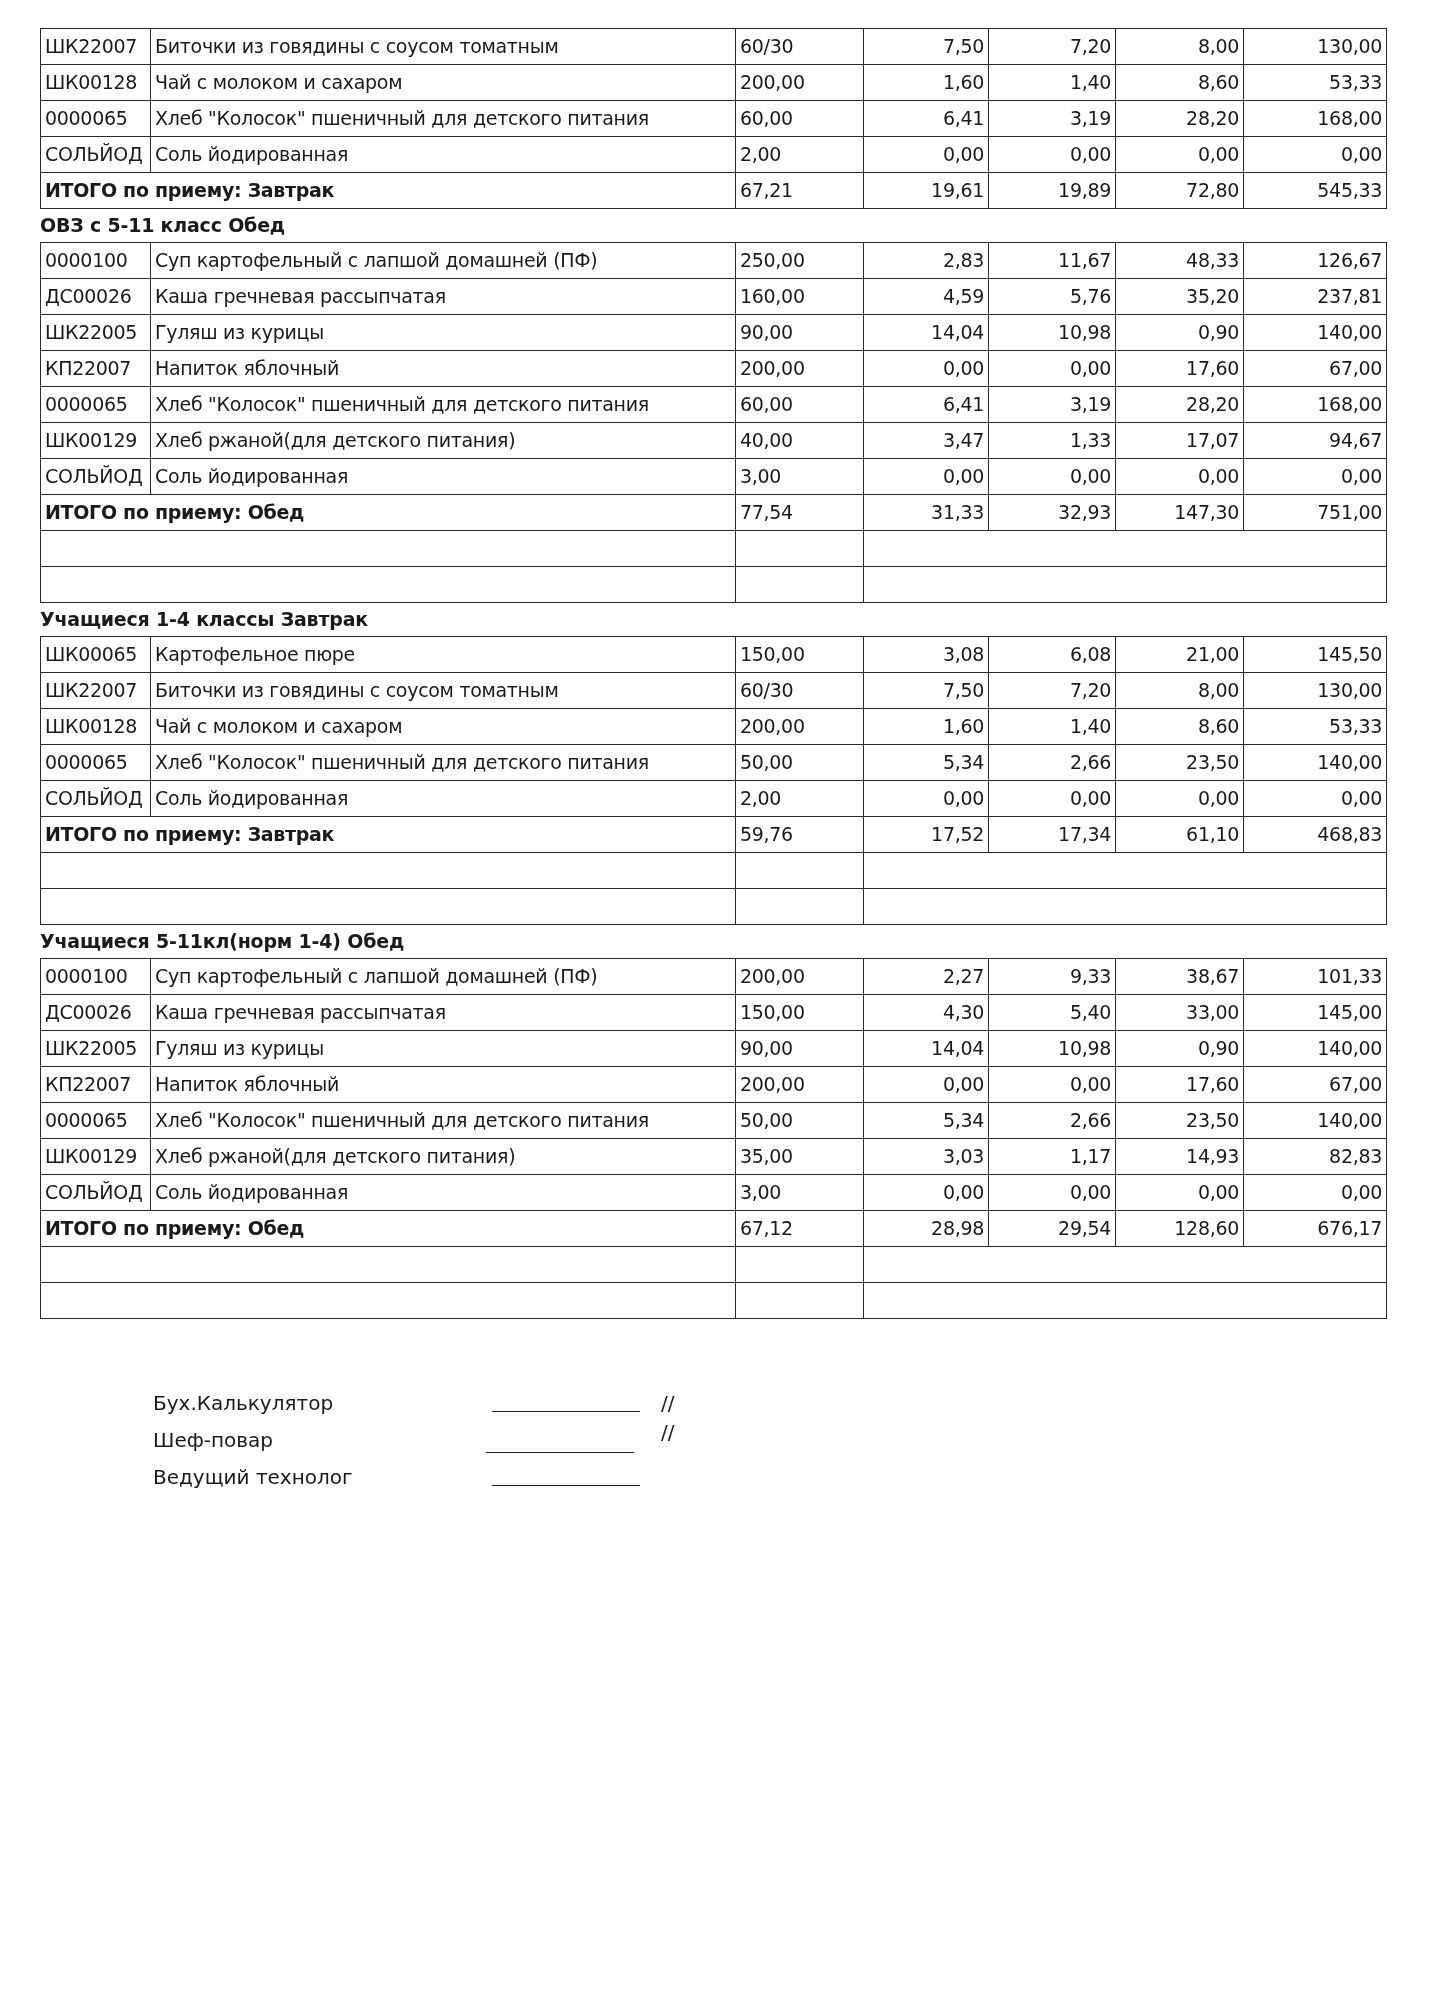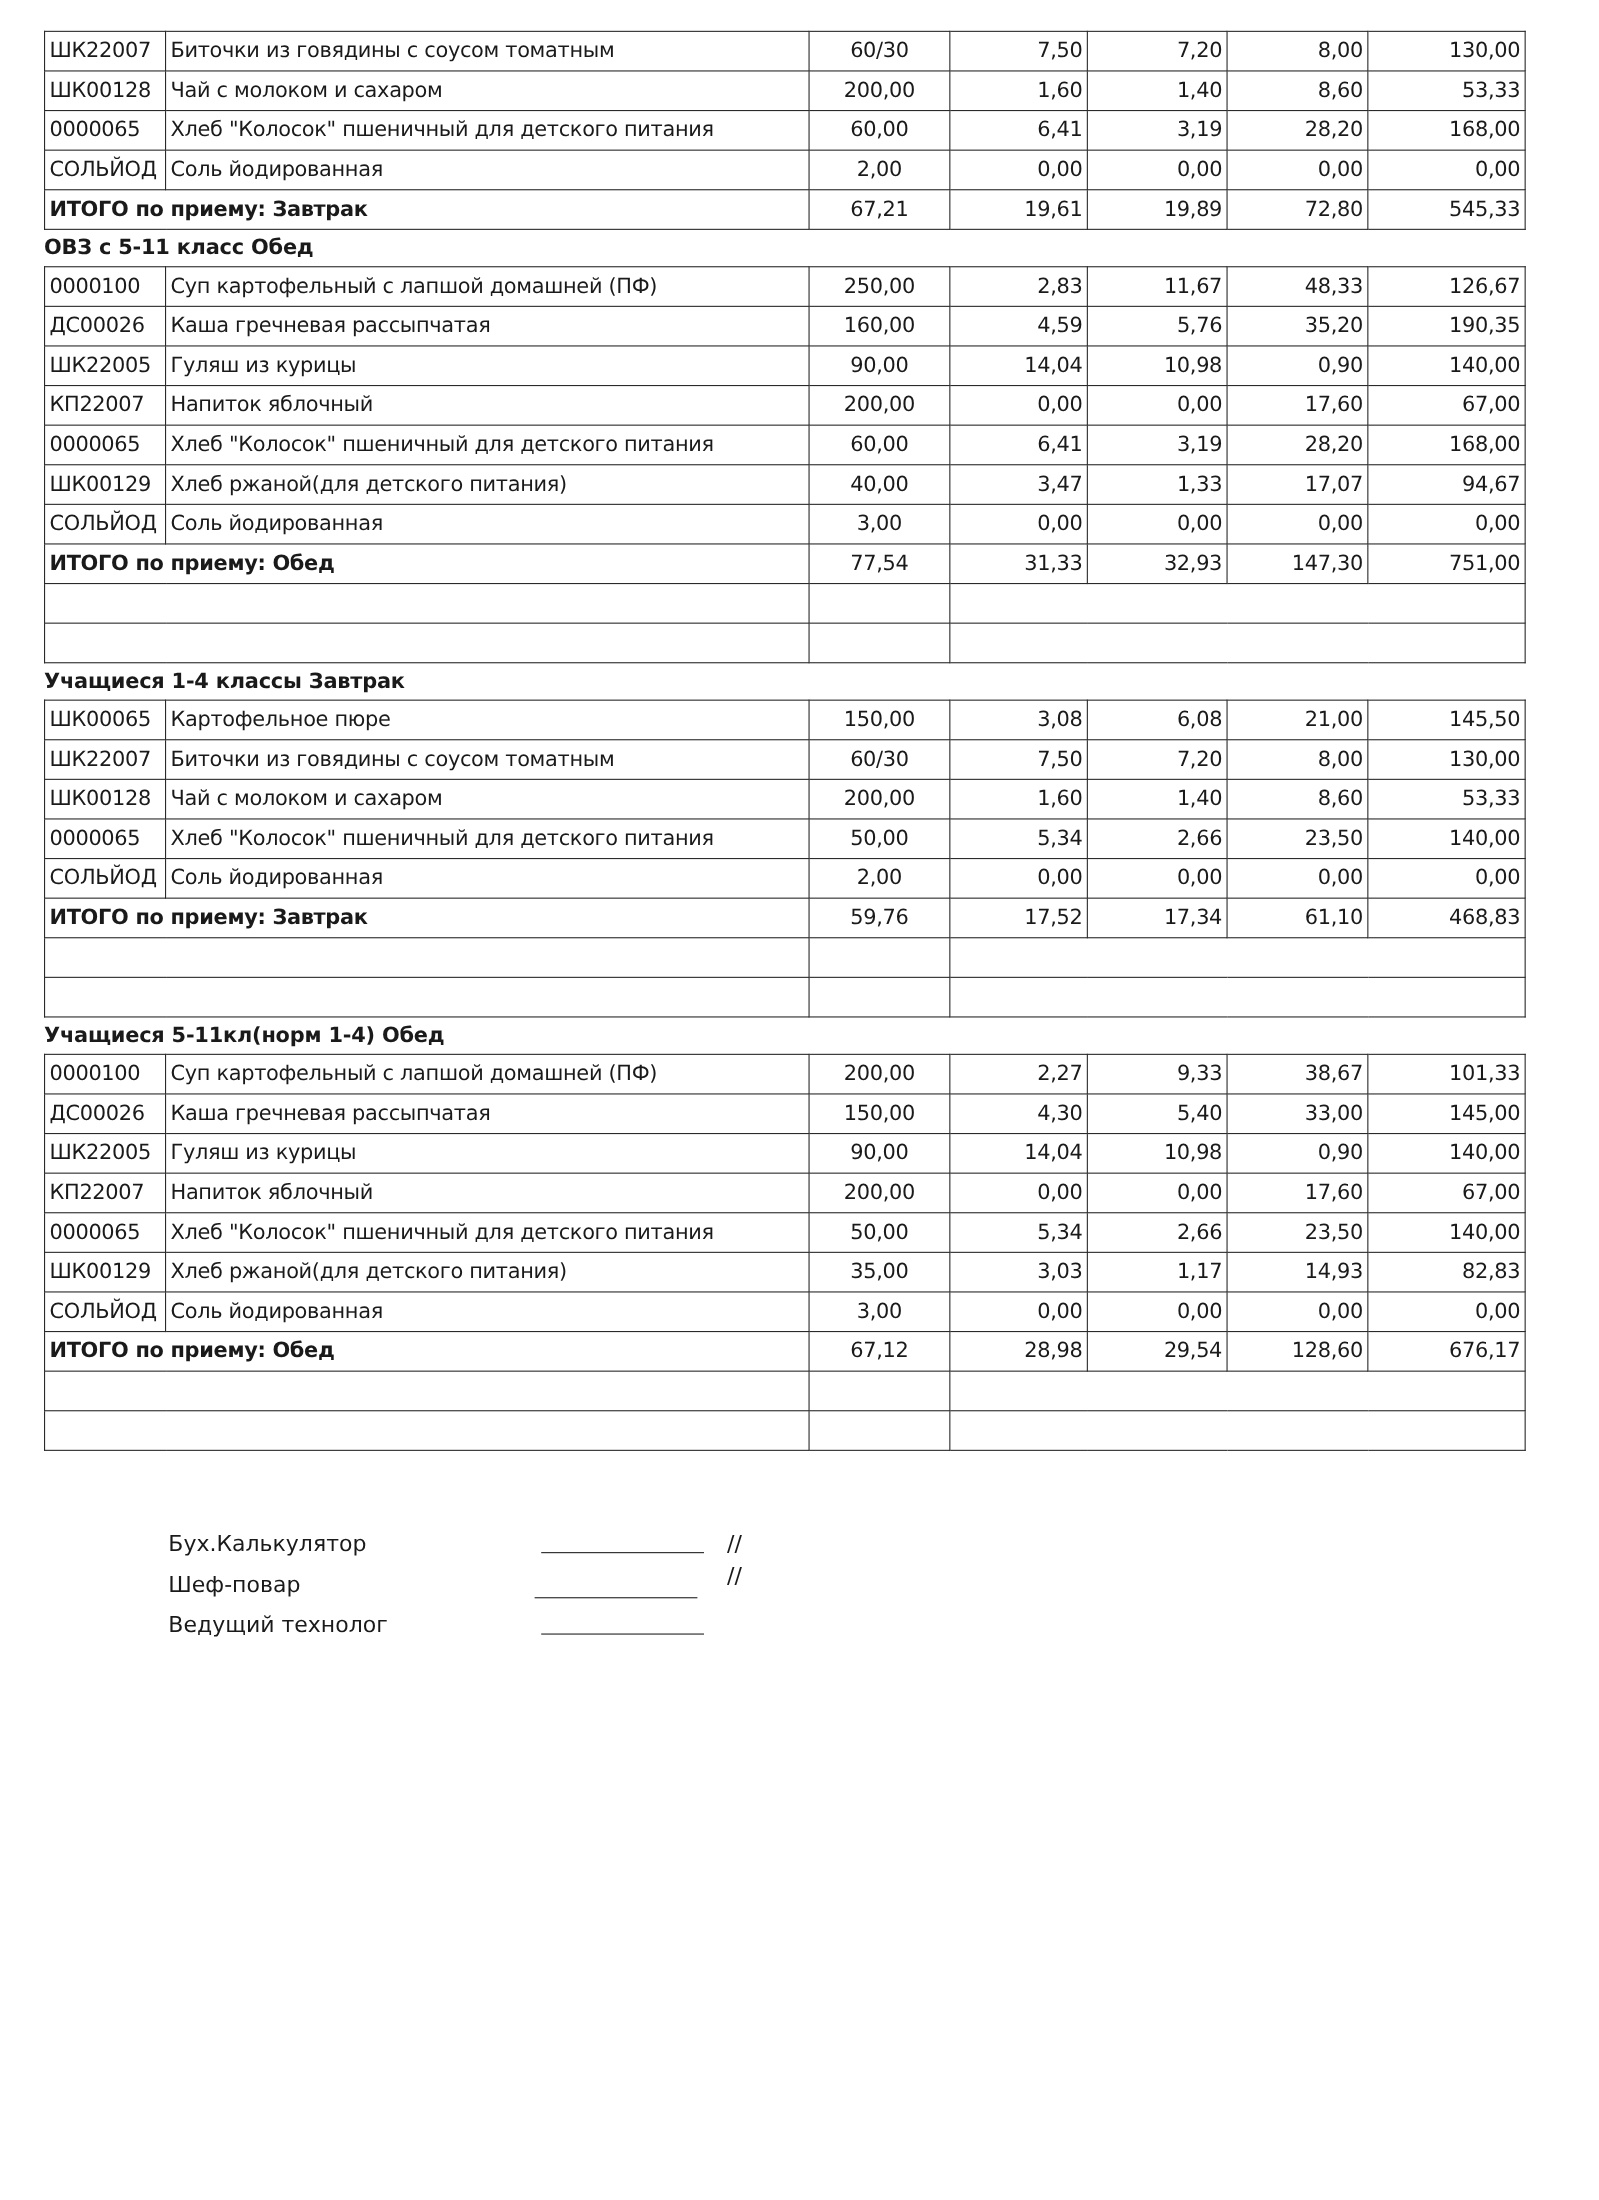--- a/index.html
+++ b/index.html
@@ -18,21 +18,21 @@
     white-space: nowrap; overflow: hidden; line-height: 35px;
   }
   col.c-code { width: 110px; }
   col.c-name { width: 585px; }
   col.c-qty  { width: 128px; }
   col.c-n    { width: 125px; }
   col.c-n2   { width: 127px; }
   col.c-n3   { width: 128px; }
   col.c-cal  { width: 143px; }
   td.num { text-align: right; }
-  td.qty { text-align: center; }
+  td.qty { text-align: left; }
   tr.total td { font-weight: bold; }
   tr.total td.num { font-weight: normal; }
   tr.total td.qty { font-weight: normal; }
   .section-title {
     text-align: left; font-weight: bold; font-size: 19px;
     height: 33px; line-height: 33px; letter-spacing: -0.2px;
   }
   .signatures {
     position: absolute; left: 153px; top: 1385px; font-size: 20px;
   }
@@ -126,21 +126,21 @@
           <td class="num">48,33</td>
           <td class="num">126,67</td>
         </tr>
       <tr>
           <td>ДС00026</td>
           <td>Каша гречневая рассыпчатая</td>
           <td class="qty">160,00</td>
           <td class="num">4,59</td>
           <td class="num">5,76</td>
           <td class="num">35,20</td>
-          <td class="num">190,35</td>
+          <td class="num">237,81</td>
         </tr>
       <tr>
           <td>ШК22005</td>
           <td>Гуляш из курицы</td>
           <td class="qty">90,00</td>
           <td class="num">14,04</td>
           <td class="num">10,98</td>
           <td class="num">0,90</td>
           <td class="num">140,00</td>
         </tr>

